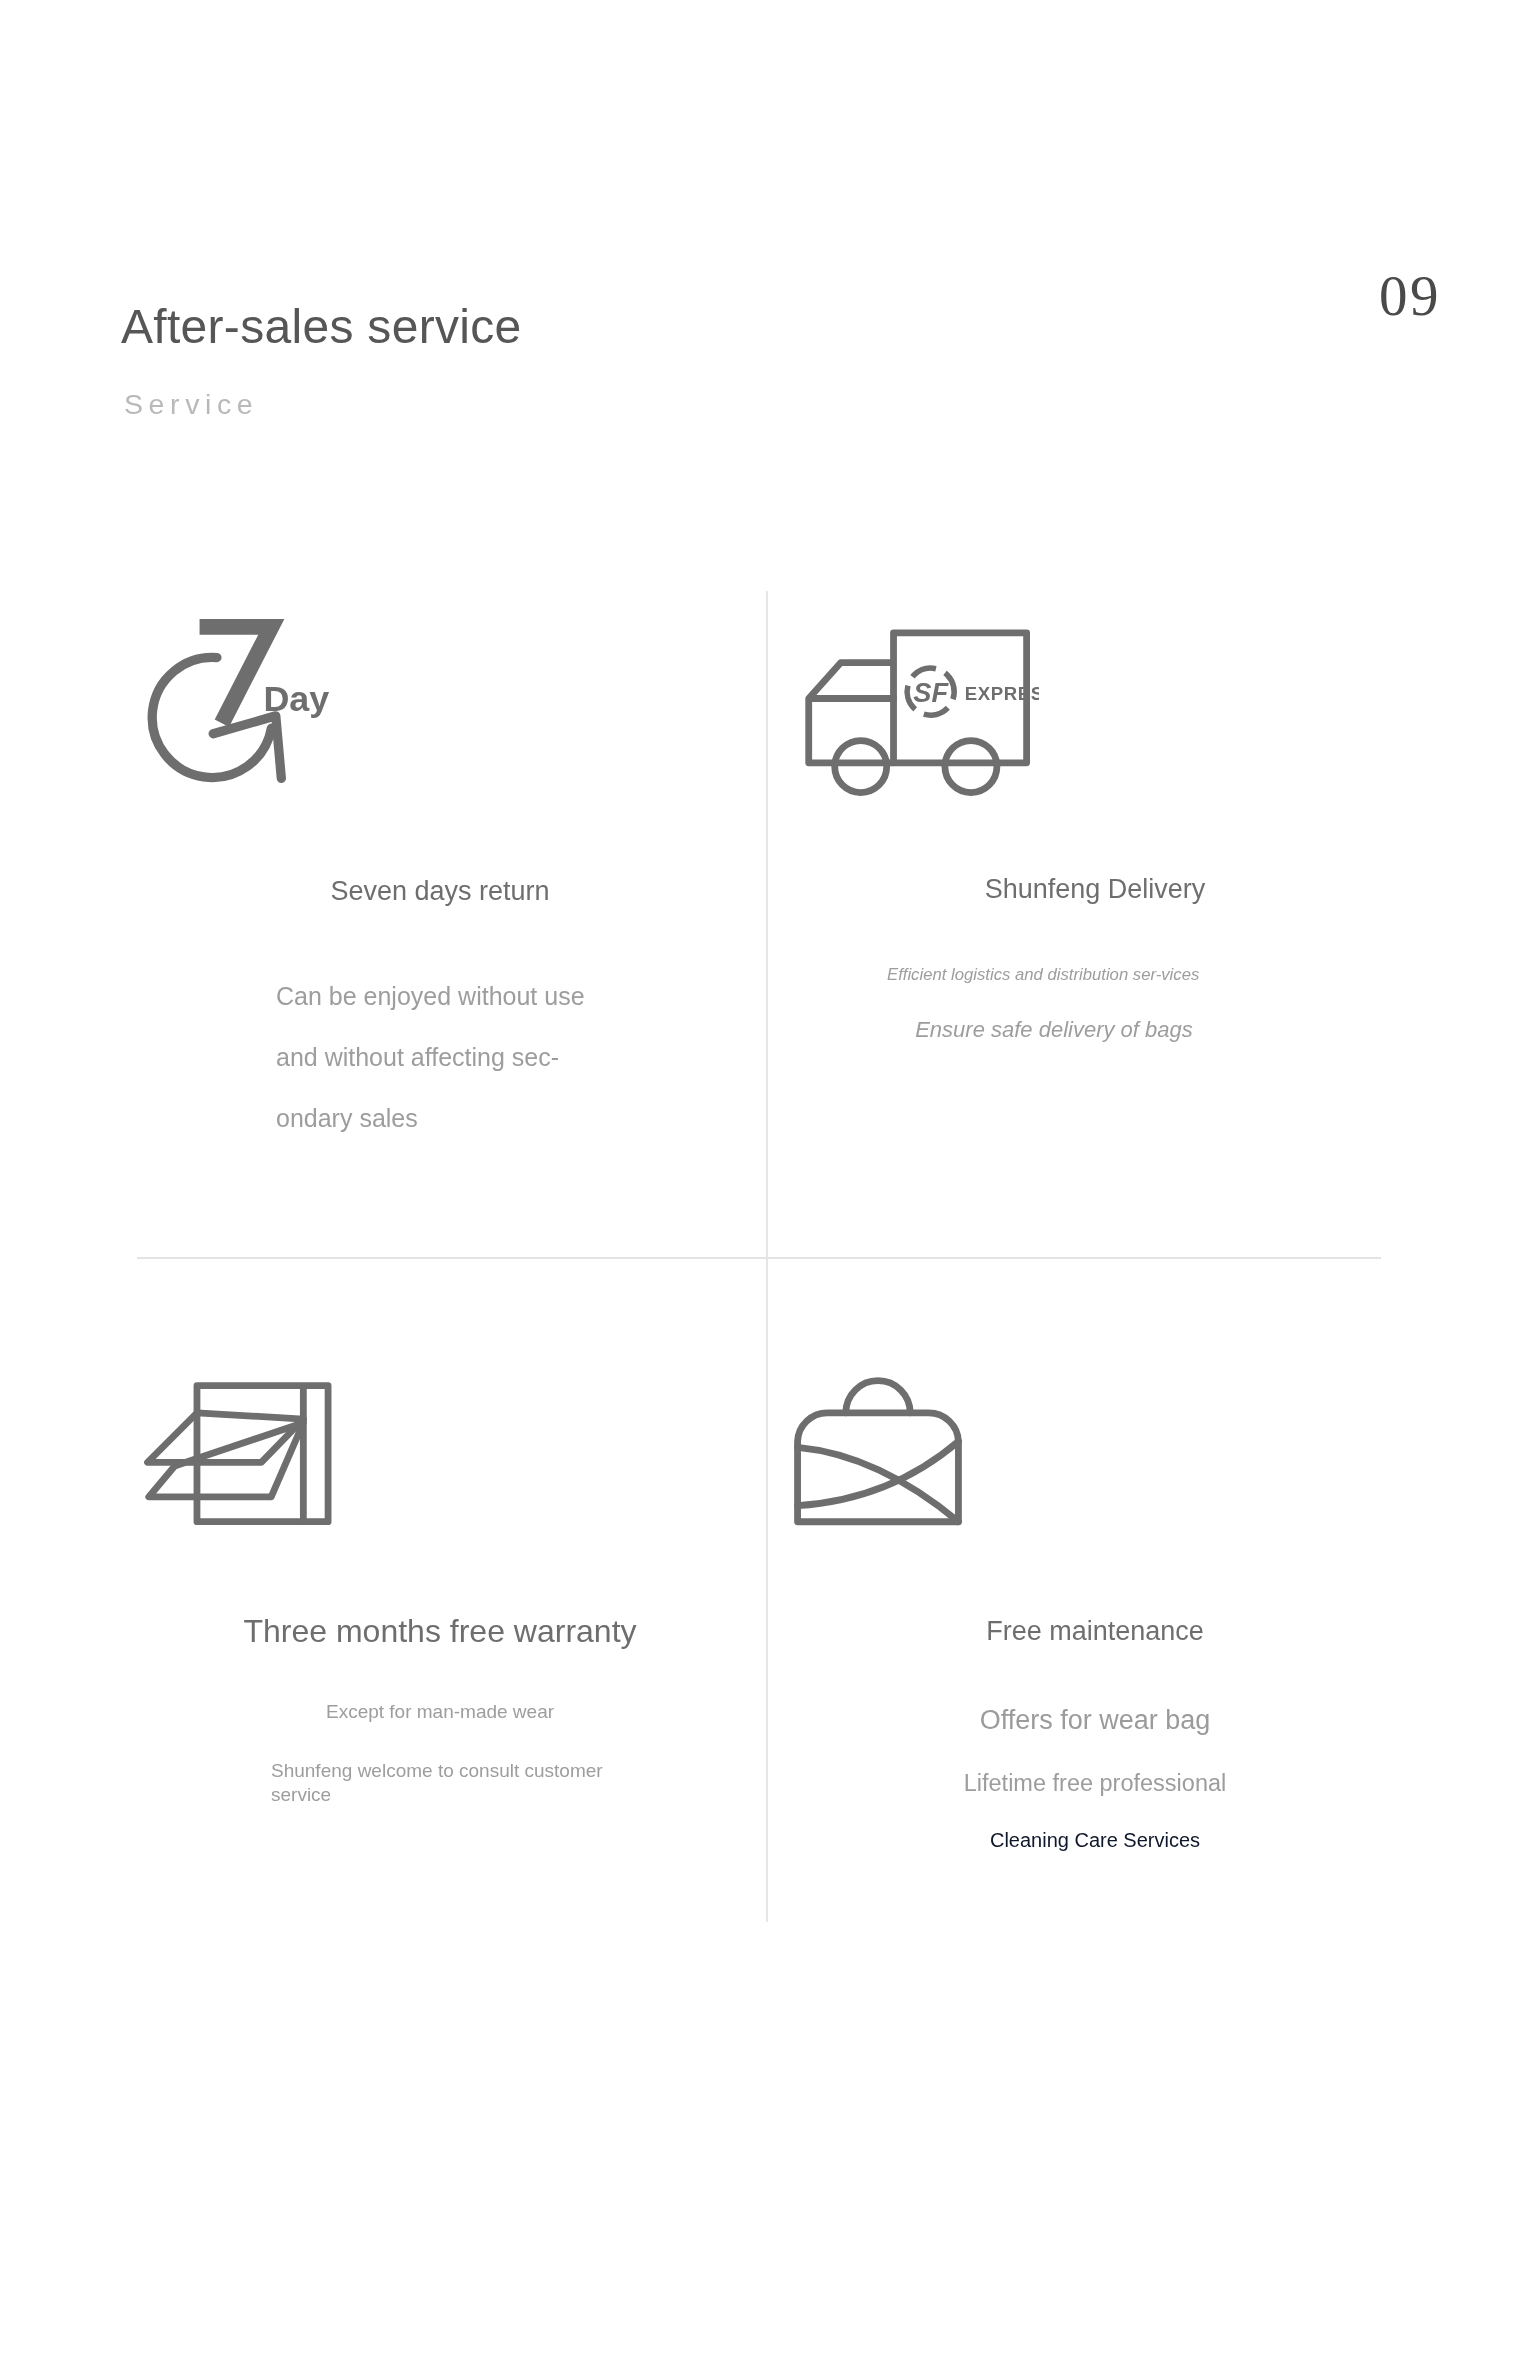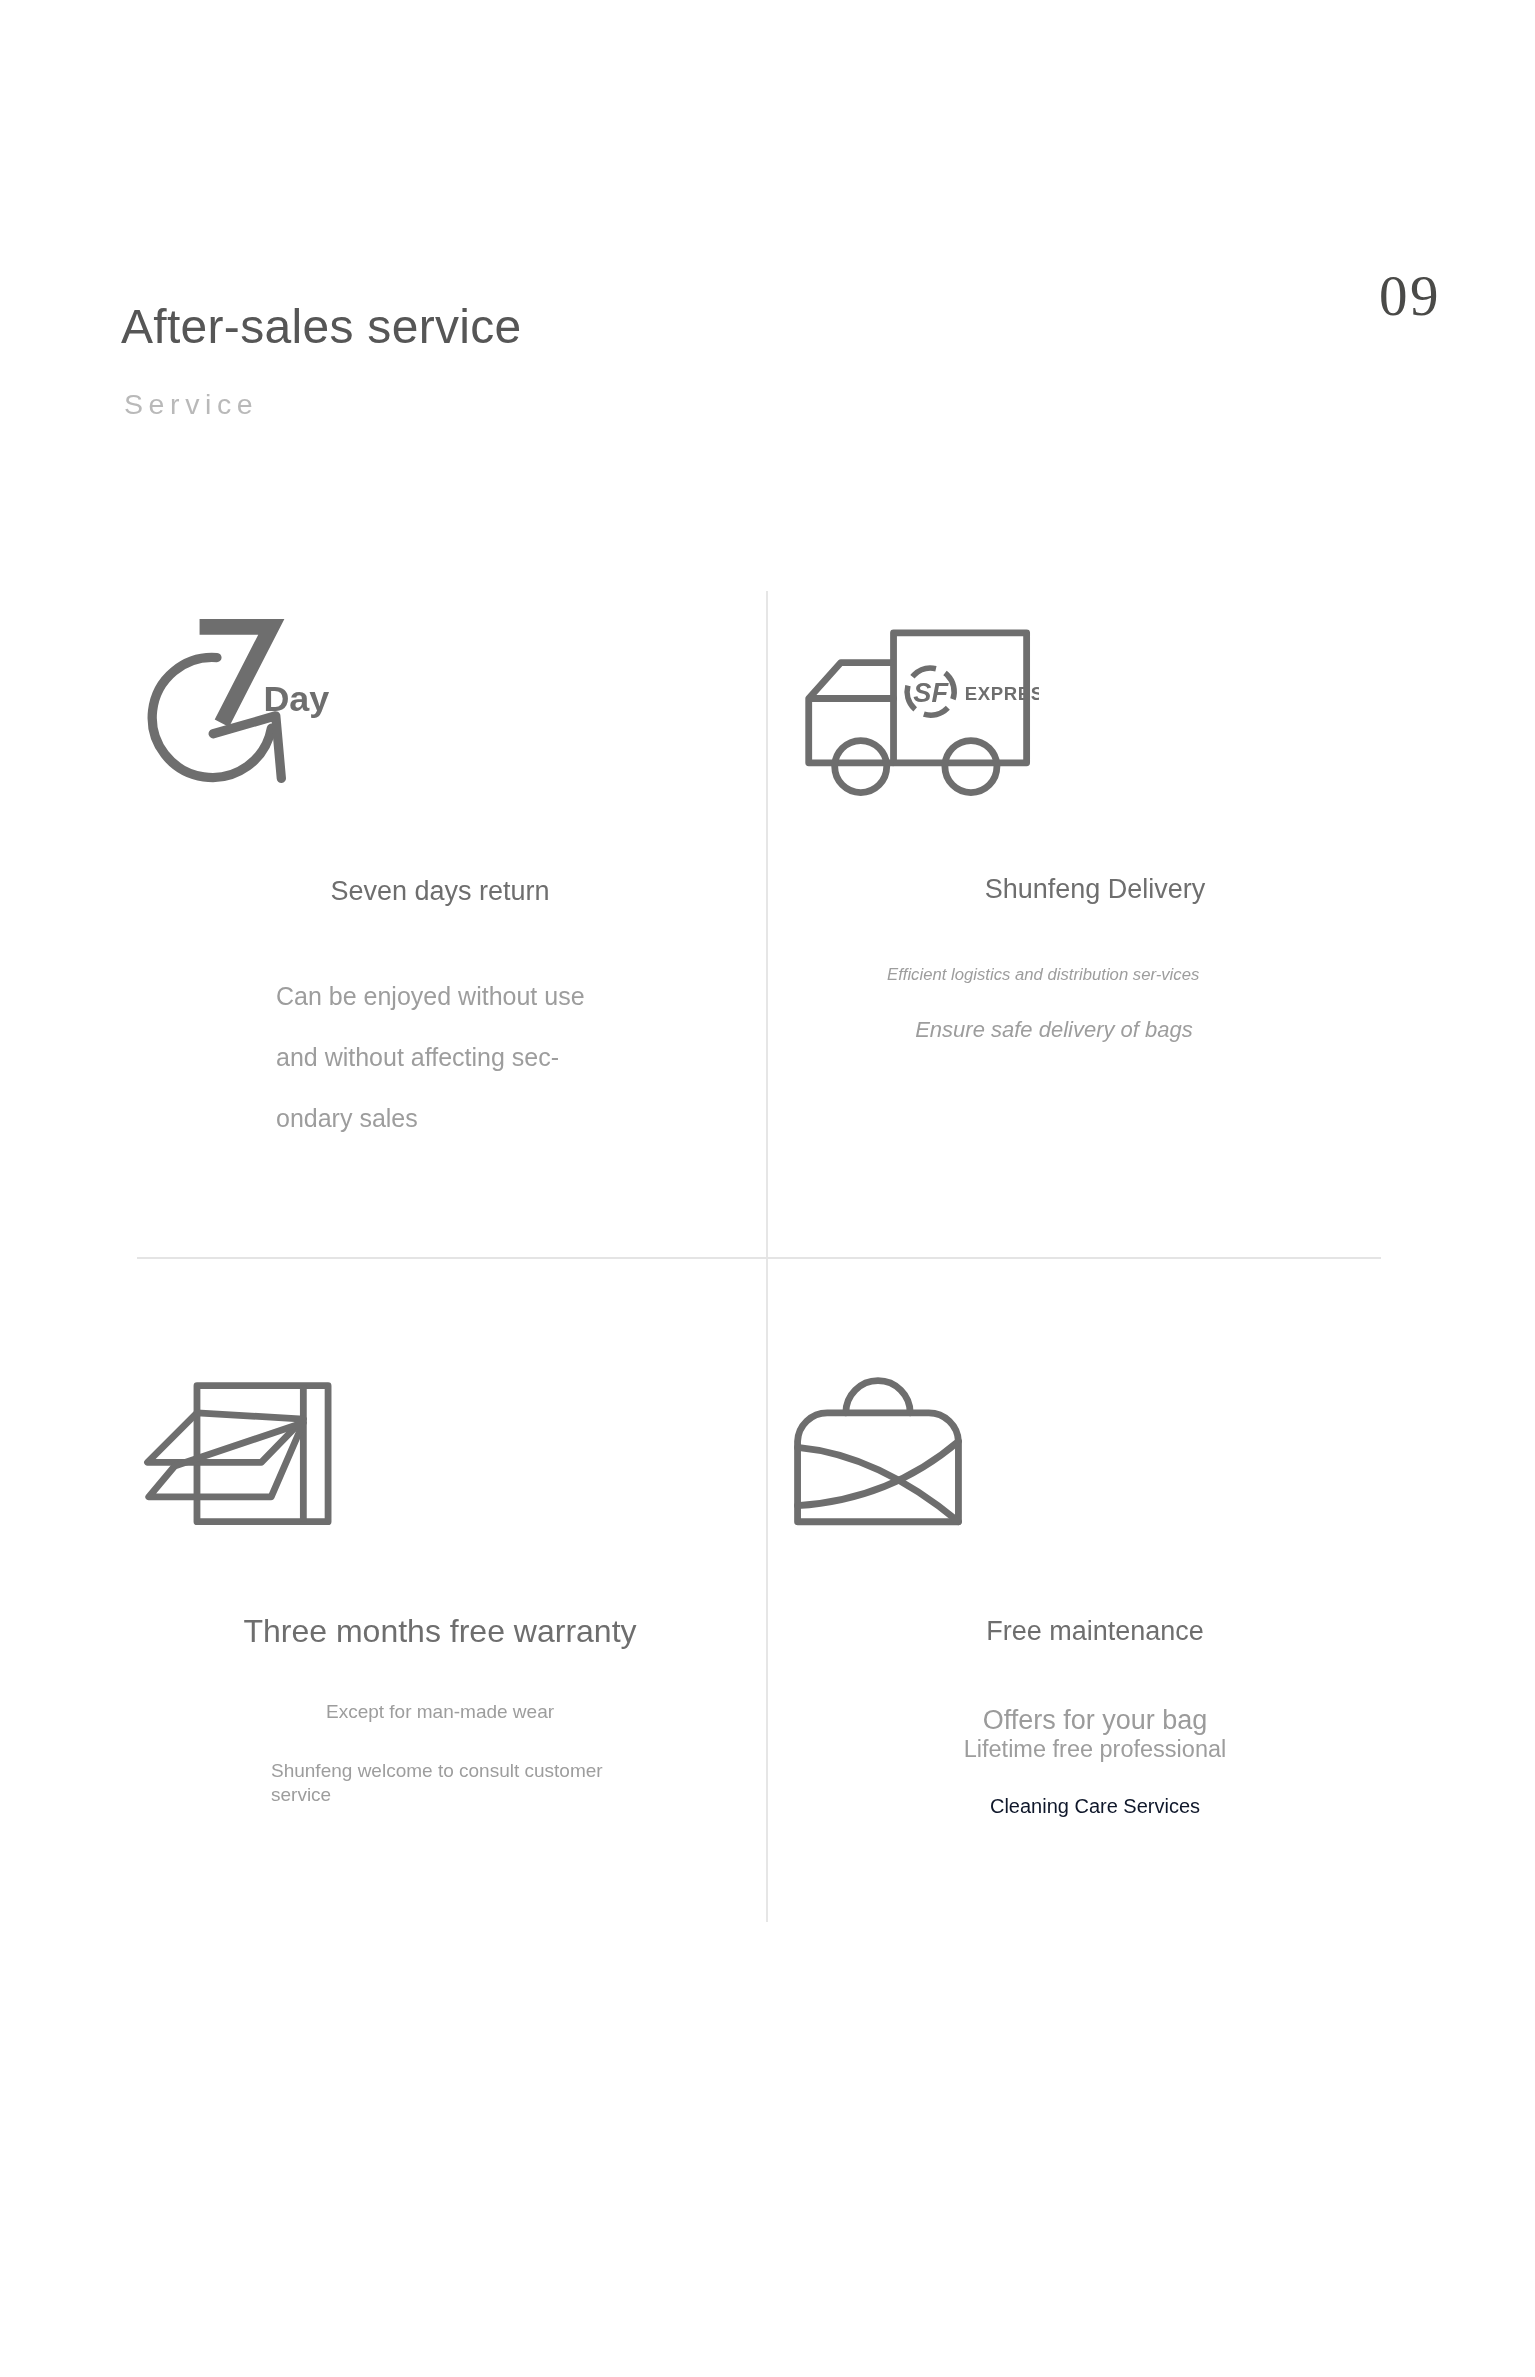--- a/index.html
+++ b/index.html
@@ -75,21 +75,21 @@
   #cell-shunfeng .body     {left:108px;top:344px;width:347px;font-size:16.7px;line-height:23.5px;text-align:left;font-style:italic;}
   #cell-shunfeng .body .ln2{margin-top:31px;font-size:22px;text-align:center;width:334px;}
 
   #cell-warranty .title    {top:245px;font-size:32px;}
   #cell-warranty .body     {left:0;top:331px;width:100%;font-size:19px;line-height:25px;text-align:center;}
   #cell-warranty .body .ln2{margin-top:35px;text-align:left;padding-left:147px;width:347px;line-height:23.5px;white-space:normal;}
 
   #cell-maintenance .title {top:248px;font-size:27px;}
   #cell-maintenance .body  {left:0;top:337px;width:100%;text-align:center;}
   #cell-maintenance .body .ln1{font-size:27px;color:#9b9b9b;}
-  #cell-maintenance .body .ln2{font-size:23.5px;}
+  #cell-maintenance .body .ln2{font-size:23.5px;margin-top:34px;}
   #cell-maintenance .body .ln3{font-size:20px;color:#0f172a;margin-top:32px;}
 
   .icon-svg{display:block;}
 </style>
 </head>
 <body>
 
 <div class="page">
 
   <div class="hdr-title">After-sales service</div>
@@ -171,20 +171,20 @@
         <path d="M108 72 A 52 52 0 0 1 212 72" fill="none" stroke="#6e6e6e" stroke-width="11" stroke-linecap="round"></path>
 
         <path d="M30 248 L 30 118 A 48 48 0 0 1 78 72 L 242 72 A 48 48 0 0 1 290 118 L 290 248 Z" fill="none" stroke="#6e6e6e" stroke-width="11" stroke-linejoin="round"></path>
 
         <path d="M30 128 Q 160 140 290 248" fill="none" stroke="#6e6e6e" stroke-width="11" stroke-linecap="round"></path>
         <path d="M30 222 Q 180 212 290 118" fill="none" stroke="#6e6e6e" stroke-width="11" stroke-linecap="round"></path>
       </svg>
     </div>
     <div class="title">Free maintenance</div>
     <div class="body">
-      <div class="ln ln1">Offers for your bag</div>
+      <div class="ln ln1">Offers for wear bag</div>
       <div class="ln ln2">Lifetime free professional</div>
       <div class="ln ln3">Cleaning Care Services</div>
     </div>
   </div>
 
 </div>
 
 
 </body></html>

